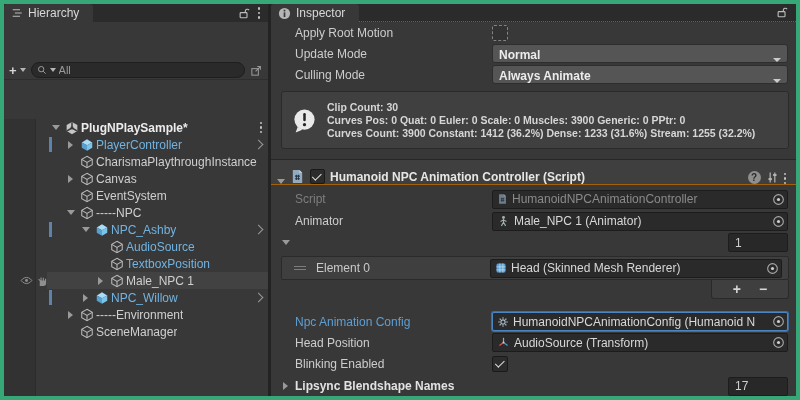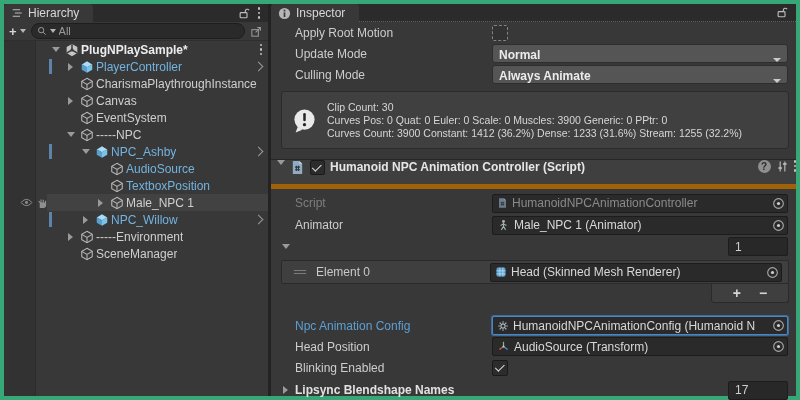--- a/index.html
+++ b/index.html
@@ -12,21 +12,21 @@
   
   .tabstrip{height:18px;flex:none;background:#2b2b2b;display:flex;align-items:stretch;}
   .tab{background:#383838;display:flex;align-items:center;gap:5px;padding:0 14px 0 7px;
        border-radius:3px 3px 0 0;color:#d8d8d8;}
   .strip-rest{flex:1;display:flex;align-items:center;justify-content:flex-end;gap:8px;padding-right:8px;}
   .dotted-bottom{border-bottom:1px dotted #606060;}
   .kebab{display:flex;flex-direction:column;gap:2px;align-items:center;}
   .kebab i{width:2.5px;height:2.5px;border-radius:50%;background:#c2c2c2;display:block;}
 
   
-  .hpanel{width:264px;flex:none;display:flex;flex-direction:column;min-width:0;}
+  .hpanel{width:264px;flex:none;display:flex;flex-direction:column;min-width:0;gap:39px;}
   .vdivider{width:3px;flex:none;background:#232323;}
   .htoolbar{height:18px;flex:none;display:flex;align-items:center;padding:0 5px;gap:5px;
             border-bottom:1px solid #2e2e2e;}
   .addbtn{display:flex;align-items:center;gap:3px;color:#d6d6d6;font-size:13px;font-weight:bold;}
   .caret-sm{width:0;height:0;border-left:3.5px solid transparent;border-right:3.5px solid transparent;
             border-top:4px solid #b5b5b5;}
   .search{flex:1;height:14px;background:#2a2a2a;border:1px solid #1e1e1e;border-radius:8px;
           display:flex;align-items:center;padding:0 6px 0 5px;gap:3px;color:#9a9a9a;font-size:11px;min-width:0;}
   .search .txt{overflow:hidden;white-space:nowrap;}
 
@@ -63,24 +63,24 @@
   .dd{flex:1;min-width:0;height:17px;background:#555555;border:1px solid #2e2e2e;border-radius:3px;
       display:flex;align-items:flex-end;padding:0 6px;color:#ececec;font-weight:bold;}
   .dd .caret{margin-left:auto;width:0;height:0;border-left:4px solid transparent;
              border-right:4px solid transparent;border-top:4.5px solid #cccccc;}
   .cb{width:14px;height:14px;background:#2c2c2c;border:1px solid #1a1a1a;border-radius:2px;
       display:flex;align-items:center;justify-content:center;flex:none;}
   .cb.dashed{border:1px dashed #828282;background:#323232;}
   .checkmark{width:8px;height:4px;border-left:1.7px solid #dcdcdc;border-bottom:1.7px solid #dcdcdc;
              transform:rotate(-45deg) translate(0px,-1px);}
   .helpbox{margin:6px 7px 0 10px;height:56px;flex:none;background:#404040;border:1px solid #2b2b2b;
-           border-radius:3px;display:flex;align-items:center;gap:9px;padding:0 8px 0 9px;overflow:hidden;}
+           border-radius:3px;display:flex;align-items:center;gap:9px;padding:0 8px 0 9px;overflow:hidden;font-weight:bold;}
   .helptext{font-size:10.5px;line-height:13px;color:#d6d6d6;white-space:nowrap;overflow:hidden;}
   .chead{margin-top:10px;height:24px;flex:none;background:#3f3f3f;border-top:1px solid #272727;
-         border-bottom:5px solid #a16207;display:flex;align-items:flex-start;gap:5px;padding:0 0 0 6px;}
+         border-bottom:1px solid #a16207;display:flex;align-items:flex-end;gap:5px;padding:0 10px 0 6px;}
   .chead .title{font-weight:bold;color:#e6e6e6;white-space:nowrap;overflow:hidden;flex:1;}
   .cb13{width:13px;height:13px;background:#2c2c2c;border:1px solid #1a1a1a;border-radius:2px;
         display:flex;align-items:center;justify-content:center;flex:none;}
   .qicon{width:13px;height:13px;border-radius:50%;background:#8f8f8f;color:#2c2c2c;font-size:10px;
          font-weight:bold;display:flex;align-items:center;justify-content:center;flex:none;}
   .ofield{flex:1;min-width:0;height:17px;background:#2a2a2a;border:1px solid #1c1c1c;border-radius:2px;
           display:flex;align-items:center;gap:4px;padding:0 2px 0 4px;color:#d8d8d8;}
   .ofield.disf{color:#8a8a8a;}
   .ofield .ftext{white-space:nowrap;overflow:hidden;flex:1;min-width:0;}
   .ofield.focused{border-color:#4c86c2;box-shadow:0 0 0 1px #3d6d9e;}

